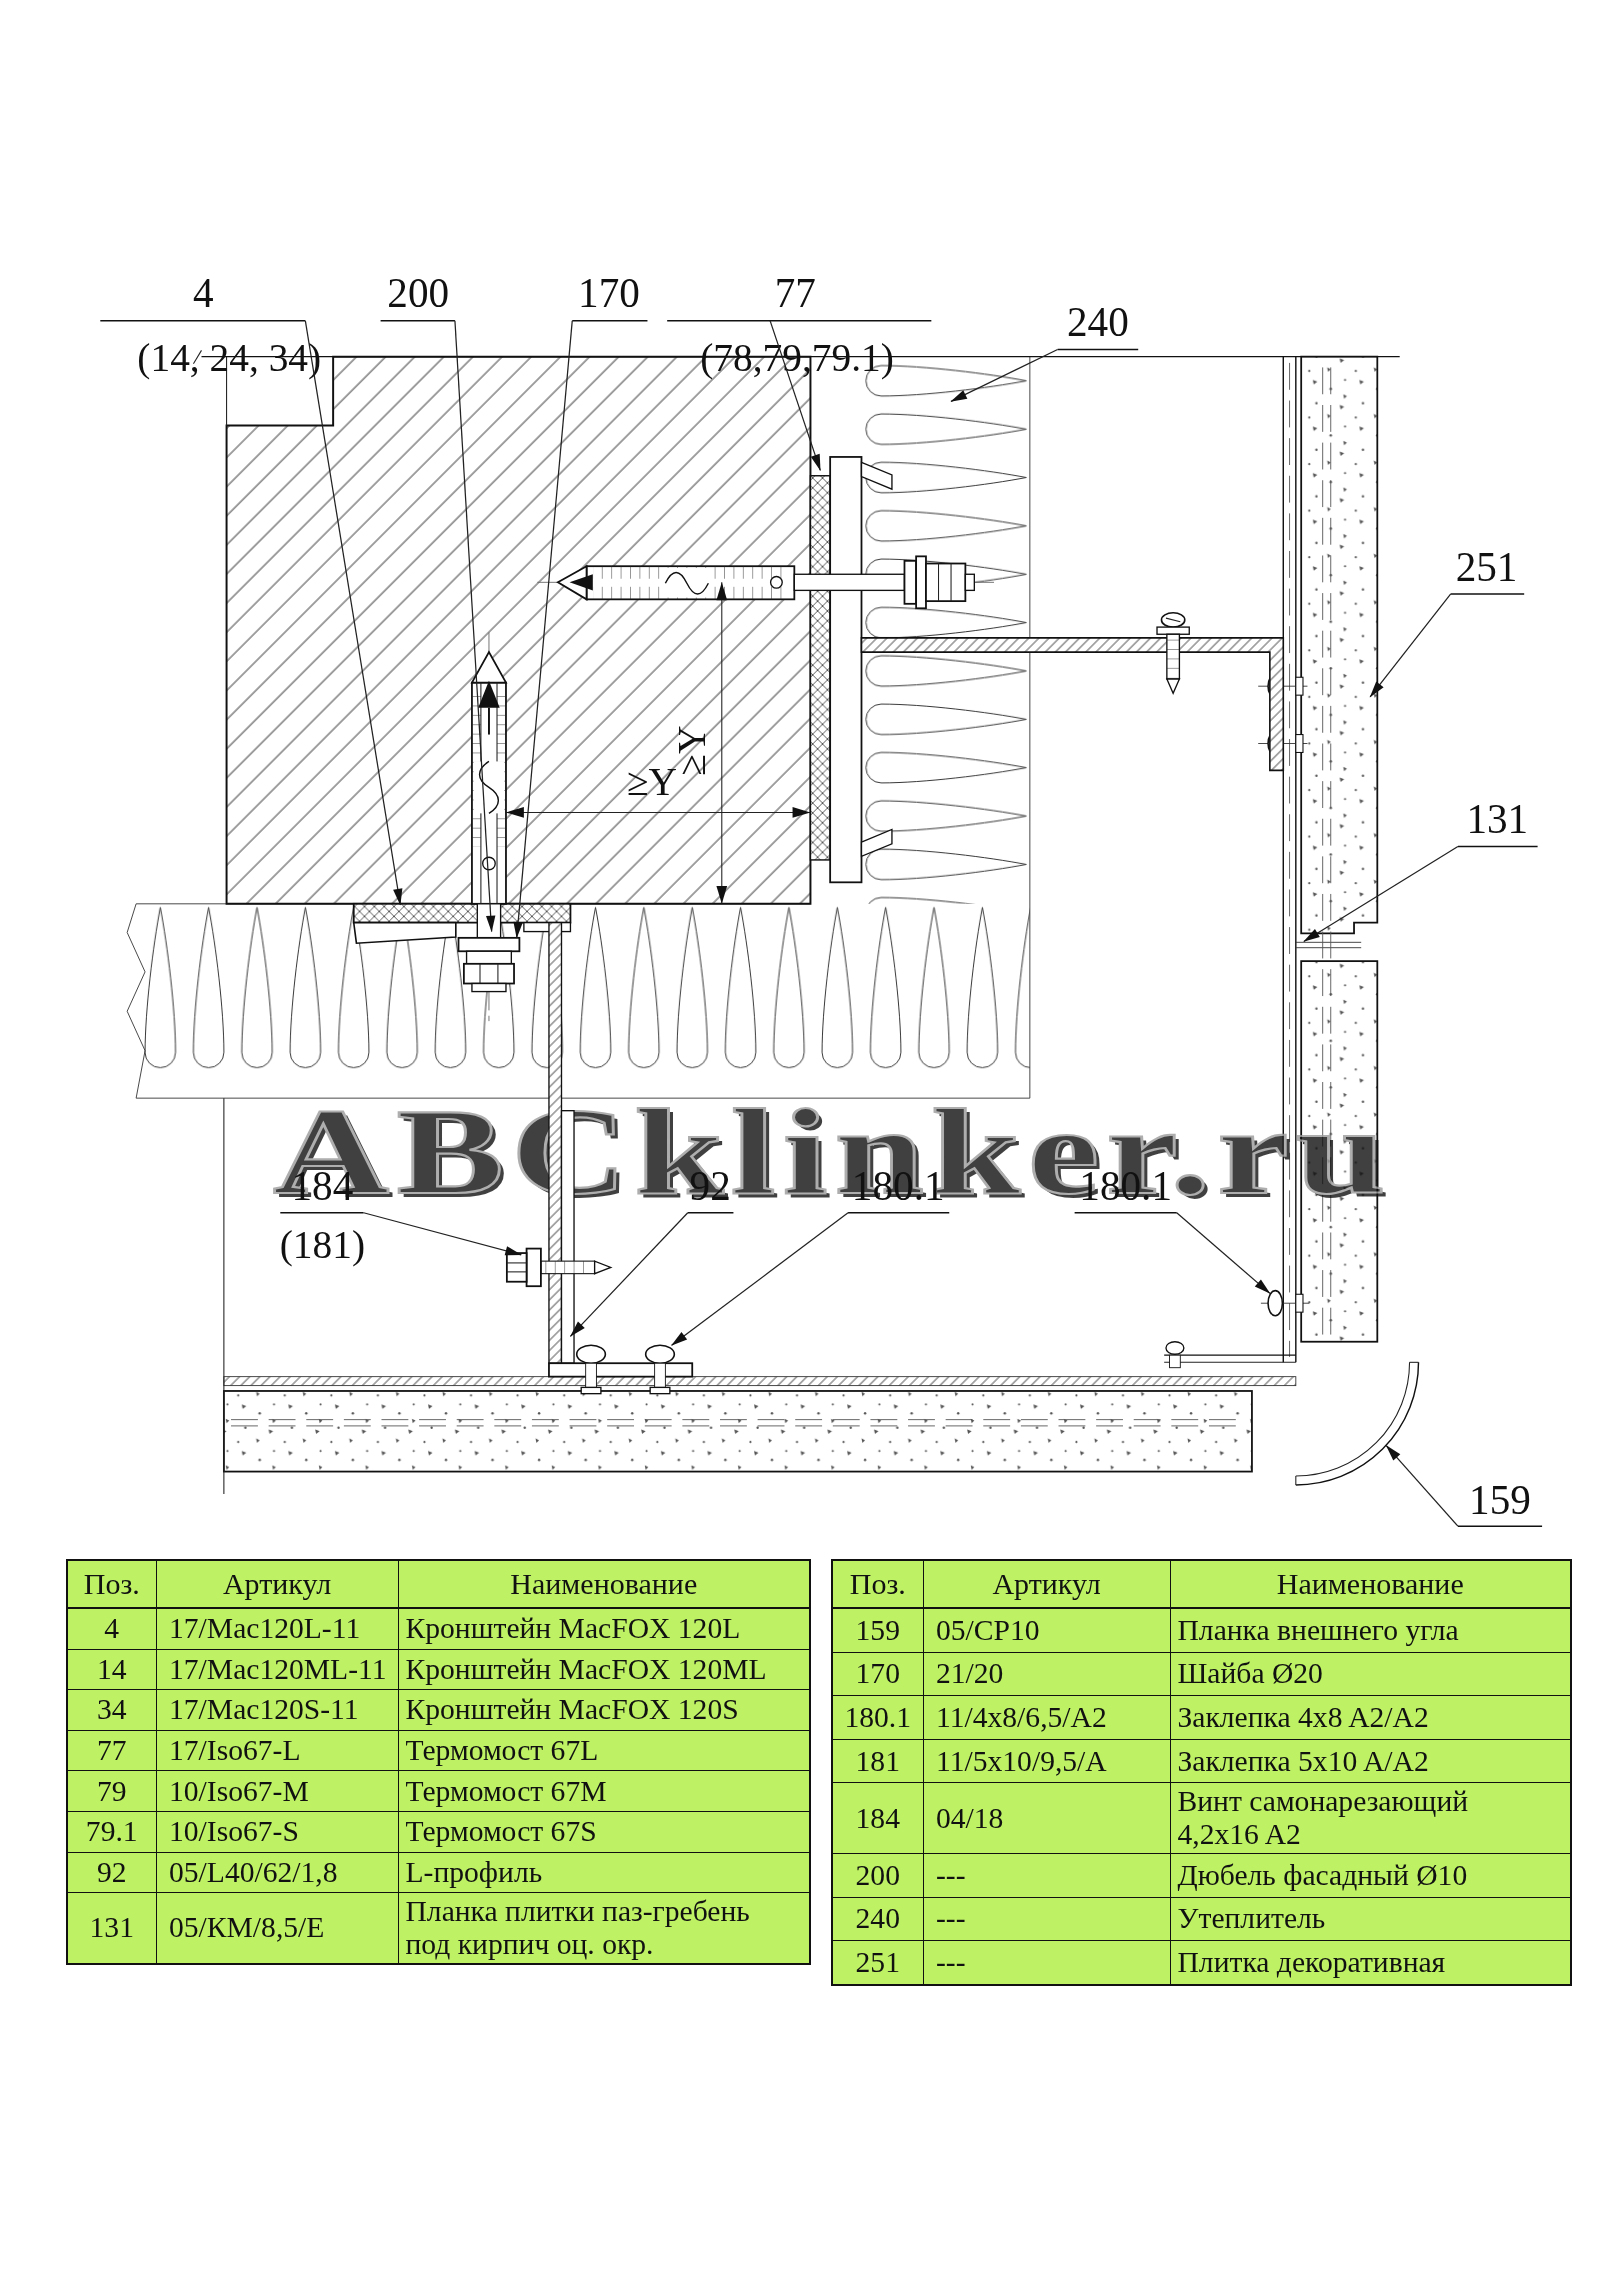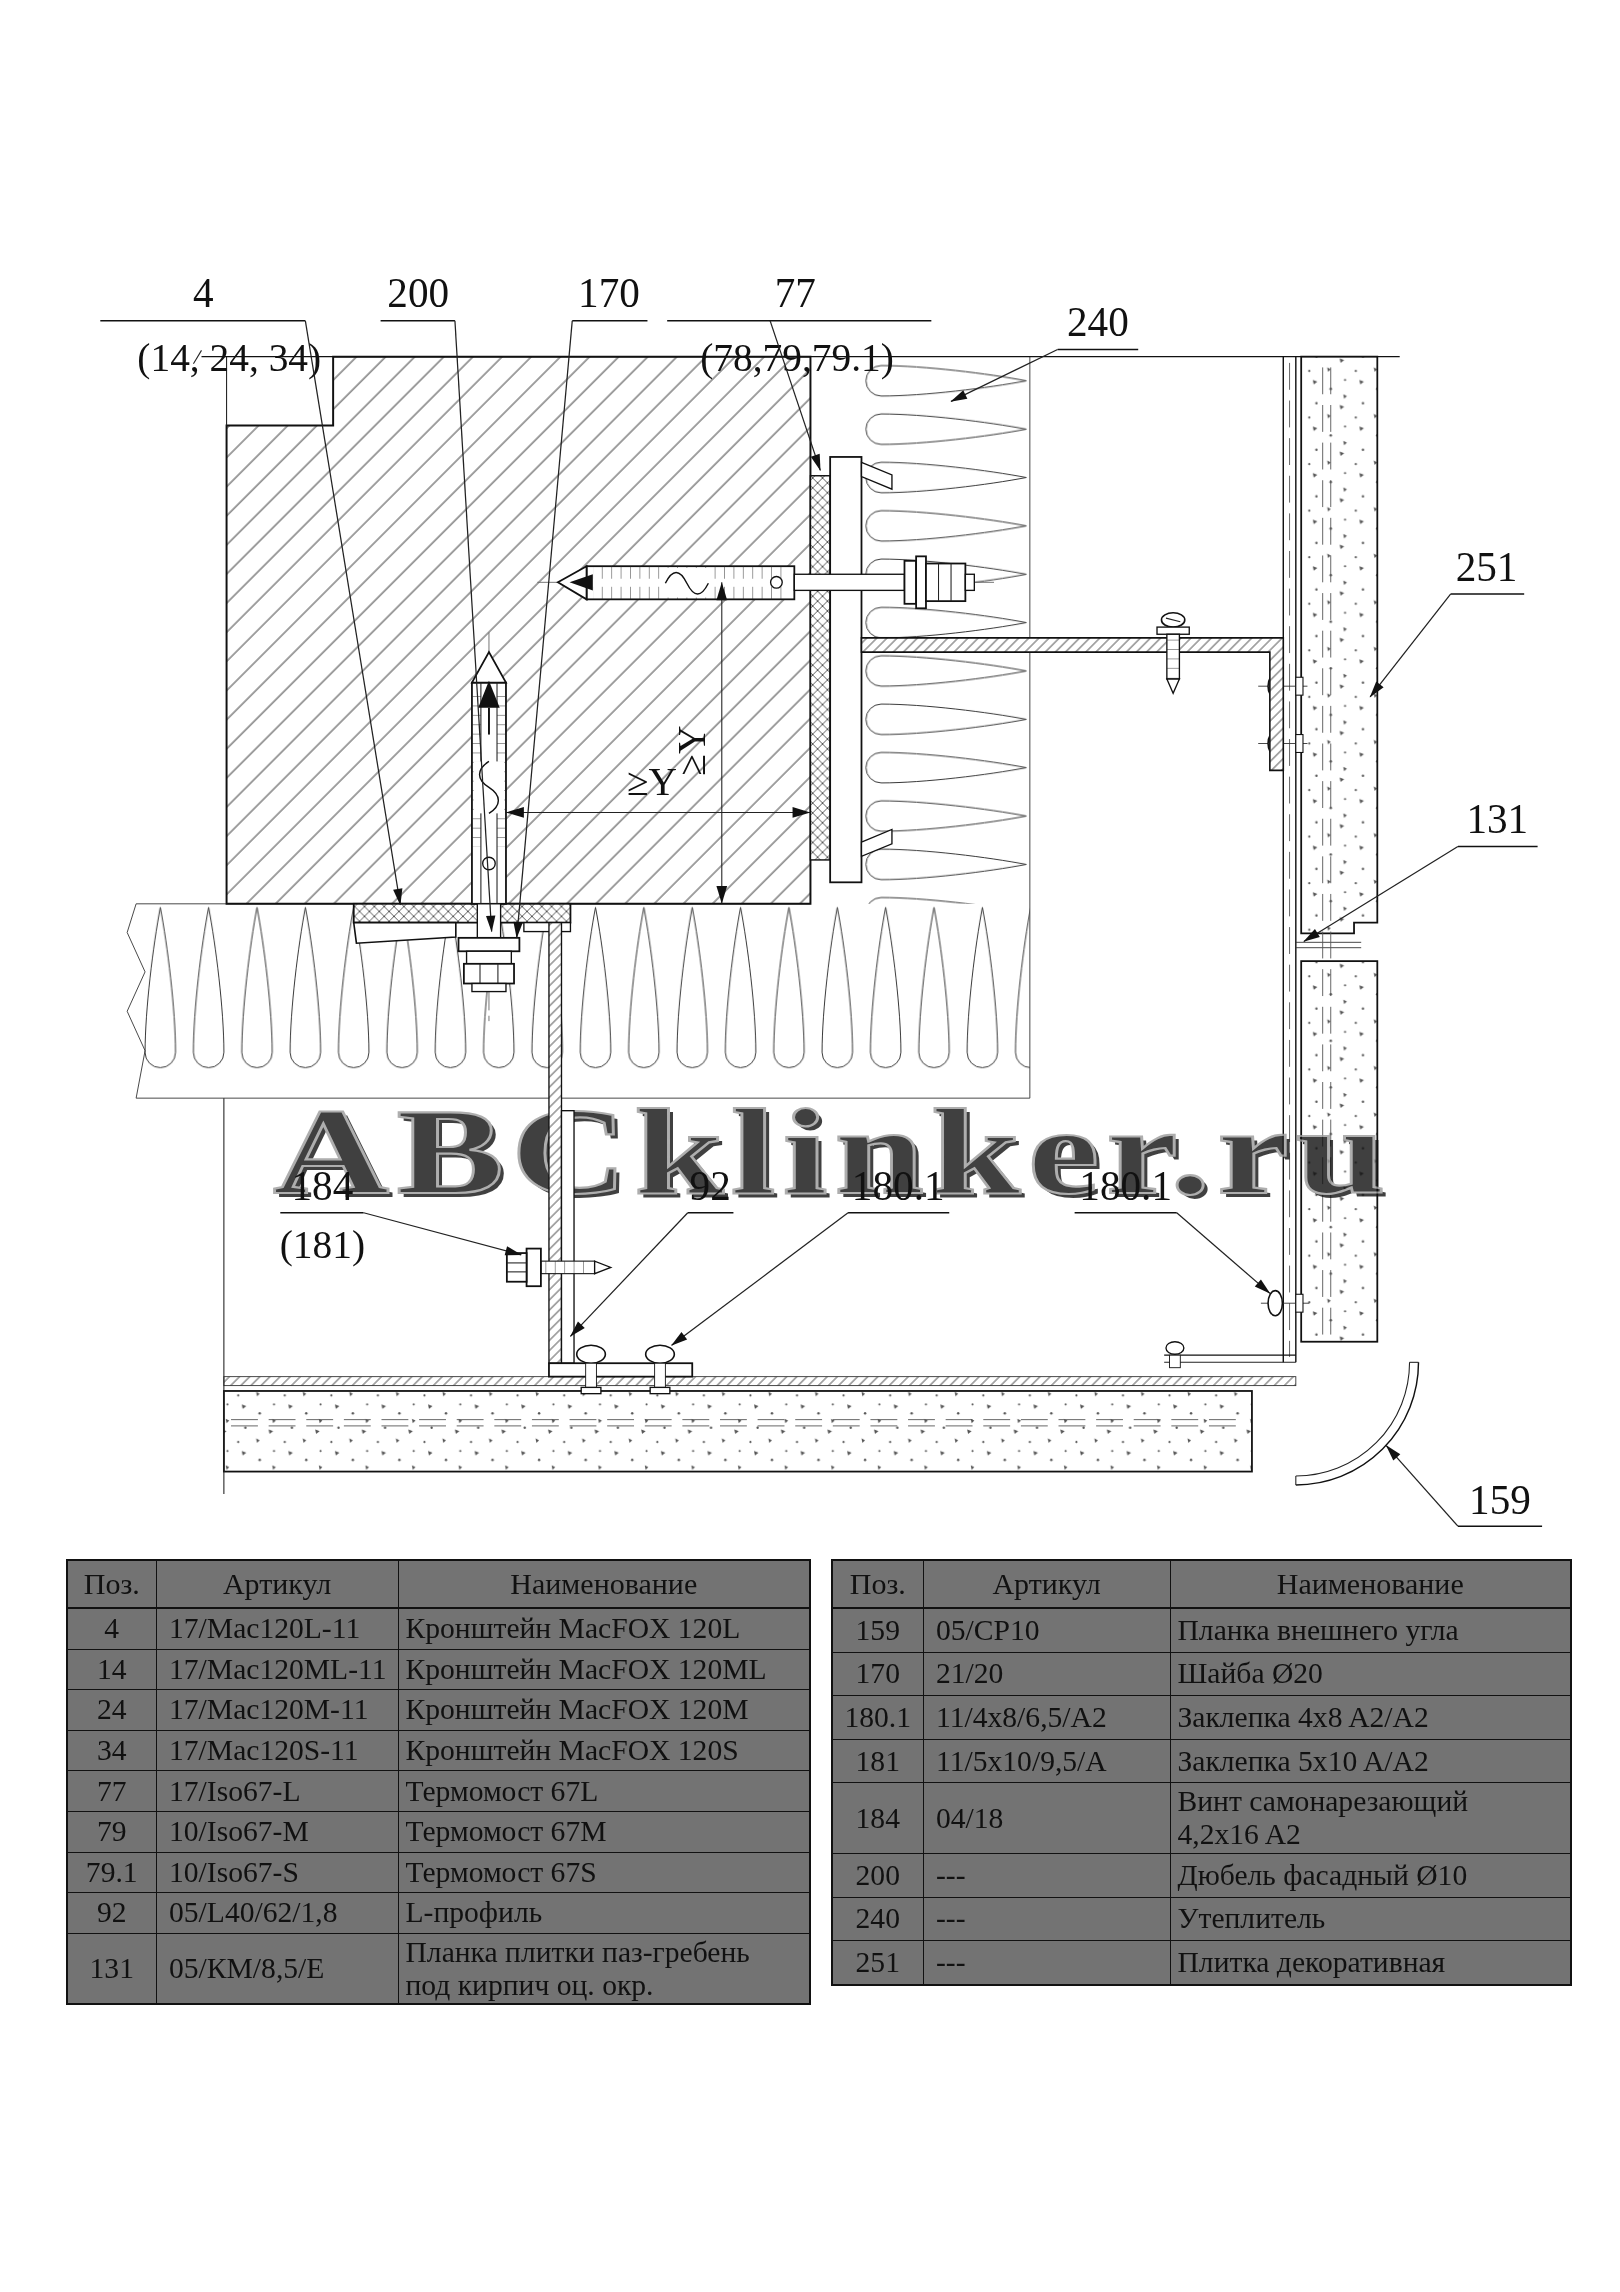--- a/index.html
+++ b/index.html
@@ -13,21 +13,21 @@
   svg .wm{font-size:136px;font-weight:bold;letter-spacing:6px;}
   .ln2{stroke:#111;stroke-width:2.2;fill:none}
   .ln15{stroke:#111;stroke-width:1.6;fill:none}
   .ln1{stroke:#222;stroke-width:1.2;fill:none}
   .lnt{stroke:#333;stroke-width:1;fill:none}
   .cl{stroke:#666;stroke-width:1;stroke-dasharray:26 6 6 6;fill:none}
   .dsh{stroke:#555;stroke-width:1;stroke-dasharray:30 12;fill:none}
   .ldr{stroke:#222;stroke-width:1.4;fill:none;marker-end:url(#arr)}
   .ul{stroke:#111;stroke-width:1.7}
   .wf{fill:#fff}
-  .tbl{position:absolute;border-collapse:collapse;background:#737373;color:#111;border:2.7px solid #111;table-layout:fixed;}
+  .tbl{position:absolute;border-collapse:collapse;background:#bef264;color:#111;border:2.7px solid #111;table-layout:fixed;}
   .tbl th{border:1.3px solid #111;border-bottom:2.7px solid #111;font-weight:normal;font-size:30px;height:44px;}
   .tbl td{border:1.3px solid #111;font-size:29.6px;line-height:33px;padding:1.8px 0;}
   .tbl td.pos{text-align:center;}
   .tbl td.art{padding-left:12.5px;}
   .tbl td.name{padding-left:7px;white-space:pre-line;}
   .tbl-left{left:66px;top:1559px;}
   .tbl-left td{height:36px;}
   .tbl-right{left:831px;top:1559px;}
   .tbl-right td{height:39px;}
 </style>
@@ -341,25 +341,20 @@
         <td class="art">17/Mac120L-11</td>
         <td class="name">Кронштейн MacFOX 120L</td>
       </tr>
 
       <tr>
         <td class="pos">14</td>
         <td class="art">17/Mac120ML-11</td>
         <td class="name">Кронштейн MacFOX 120ML</td>
       </tr>
 
-      <tr>
-        <td class="pos">24</td>
-        <td class="art">17/Mac120M-11</td>
-        <td class="name">Кронштейн MacFOX 120M</td>
-      </tr>
 
       <tr>
         <td class="pos">34</td>
         <td class="art">17/Mac120S-11</td>
         <td class="name">Кронштейн MacFOX 120S</td>
       </tr>
 
       <tr>
         <td class="pos">77</td>
         <td class="art">17/Iso67-L</td>

